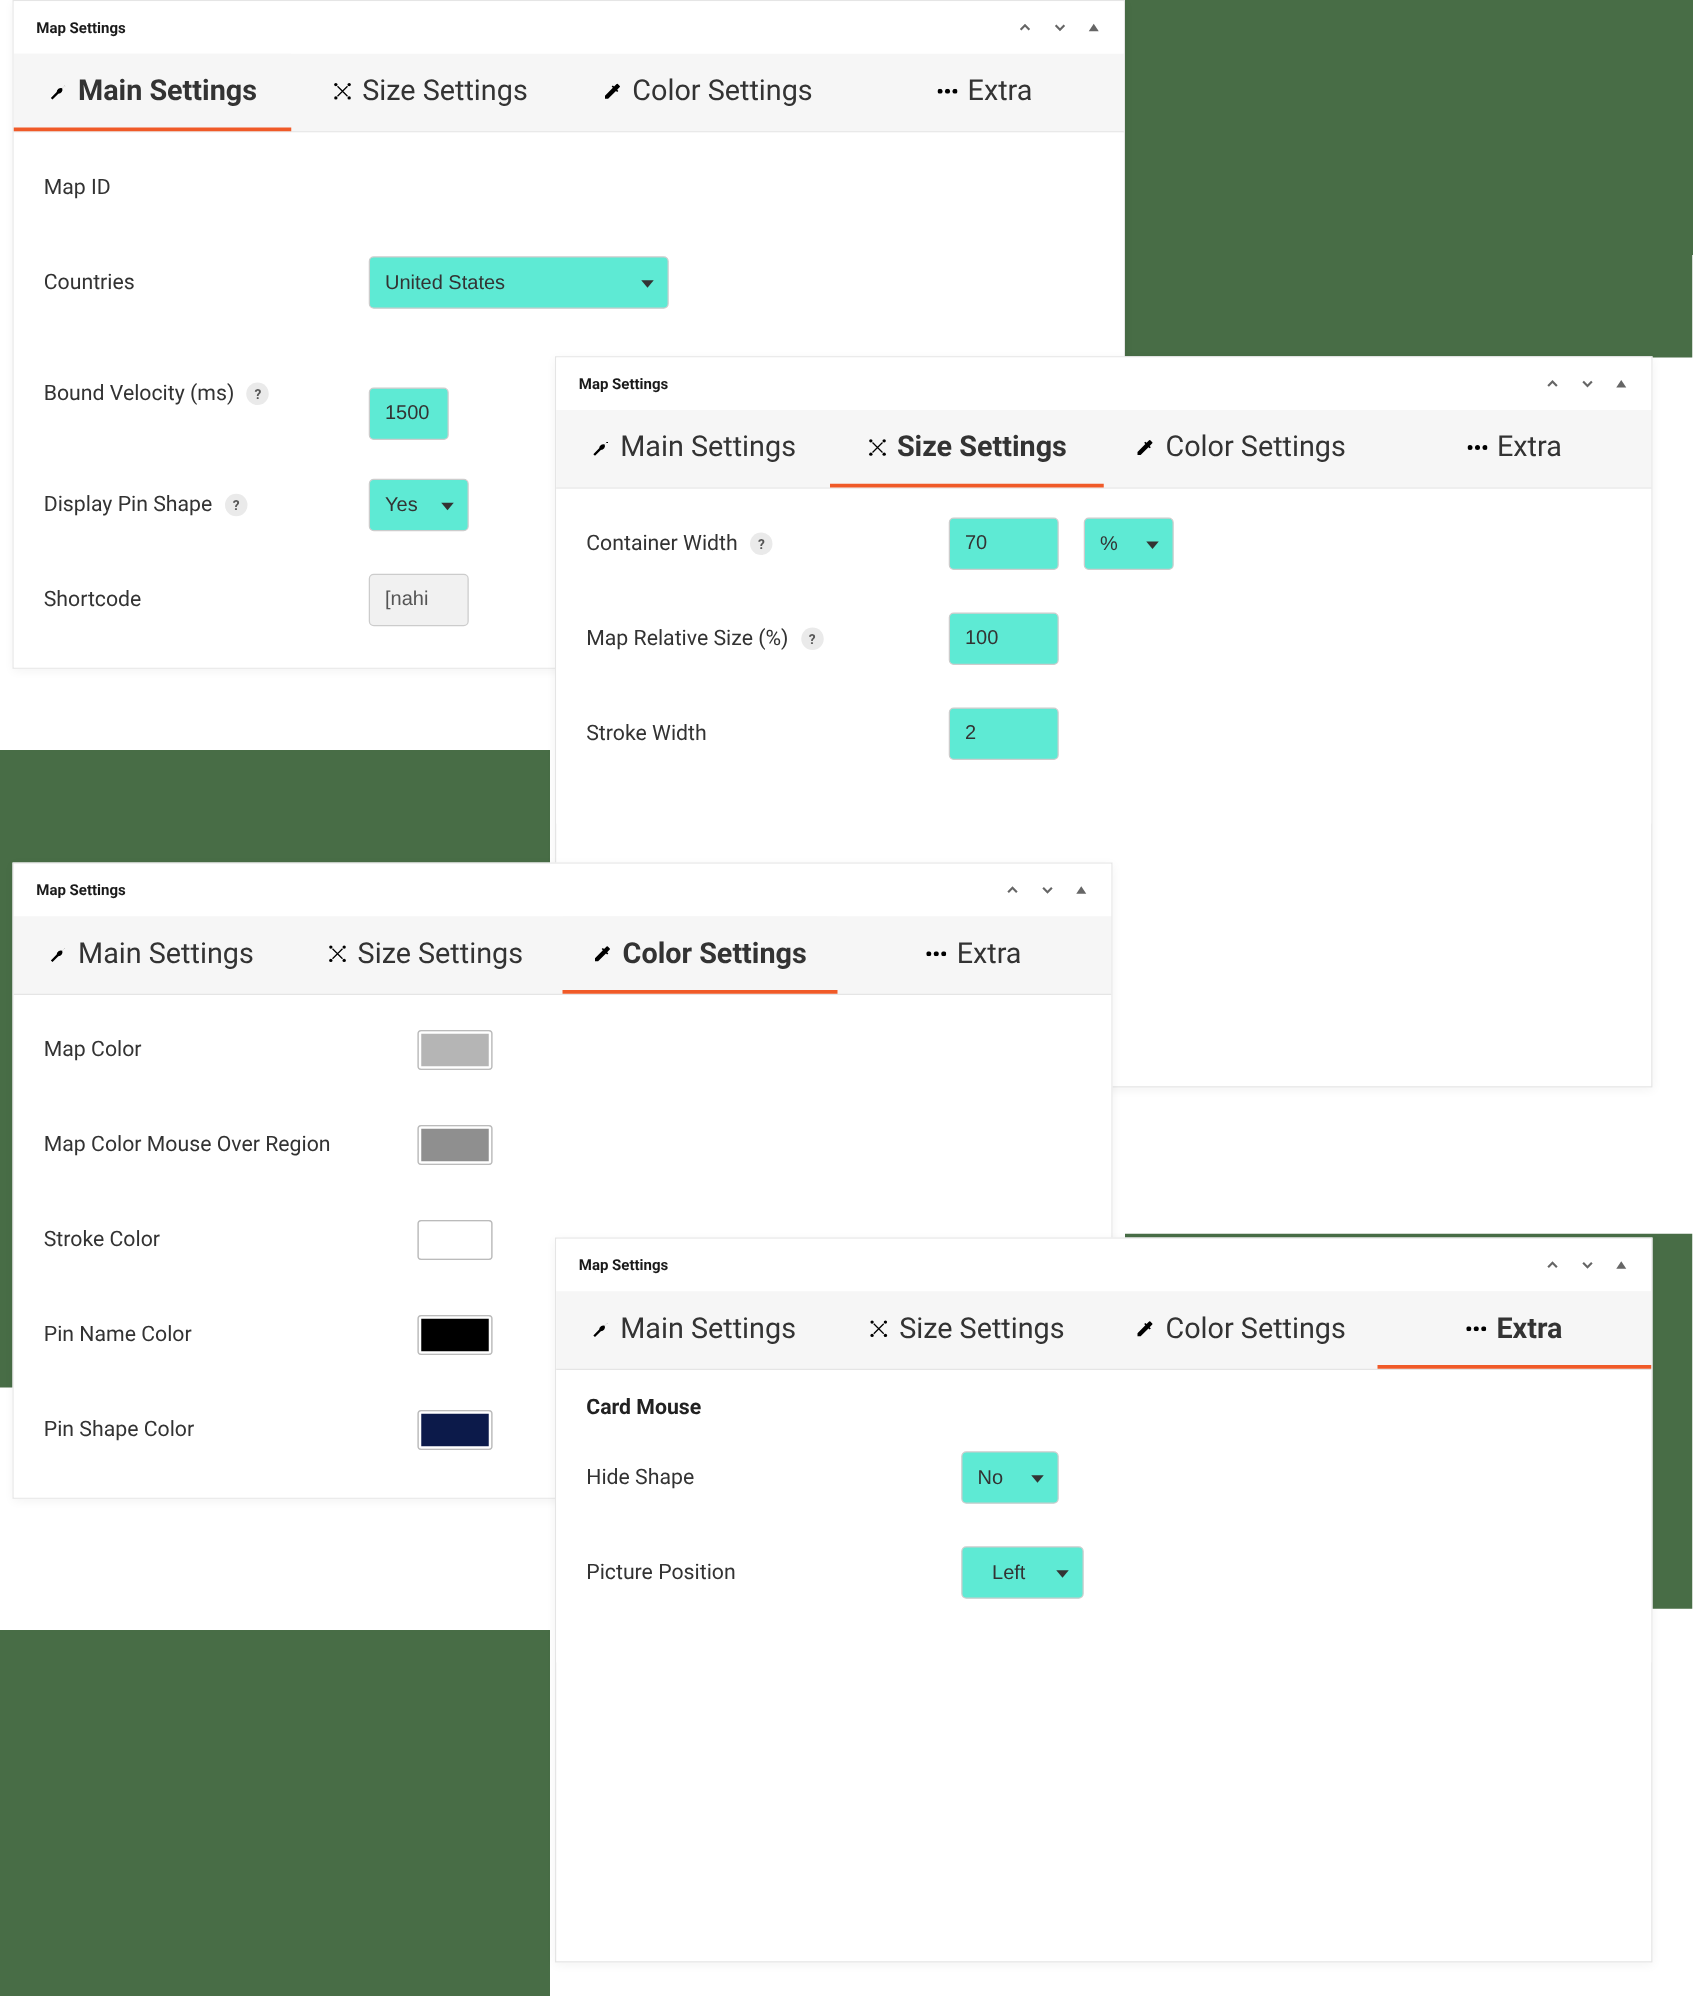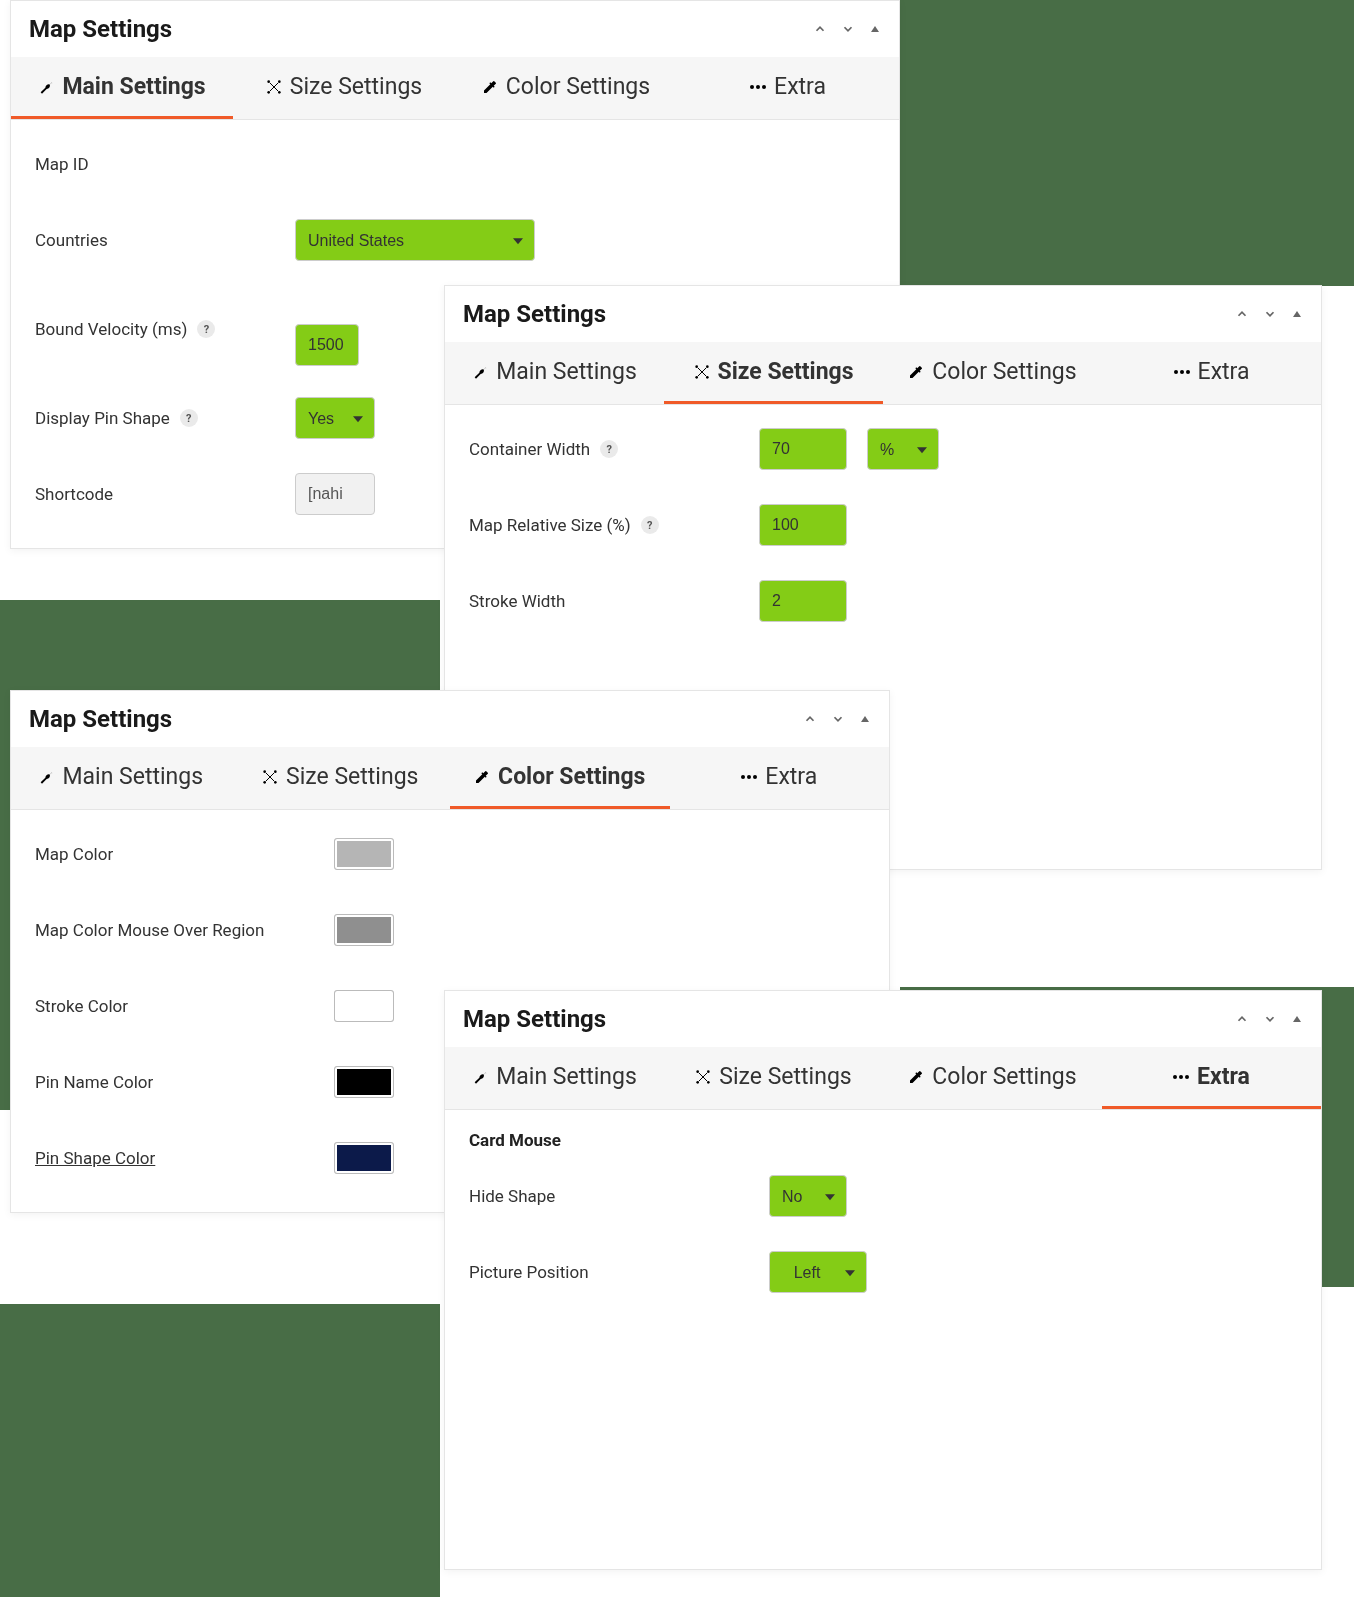--- a/index.html
+++ b/index.html
@@ -22,21 +22,21 @@
     box-shadow: 0 2px 8px rgba(0,0,0,0.05);
   }
   .panel-header {
     display: flex;
     justify-content: space-between;
     align-items: center;
     padding: 14px 18px 14px 18px;
     background: #fff;
   }
   .panel-title {
-    font-size: 24px;
+    font-size: 12px;
     font-weight: 700;
     color: #1a1a1a;
   }
   .panel-controls {
     display: flex;
     gap: 14px;
     align-items: center;
   }
   .panel-controls span {
     cursor: pointer;
@@ -104,21 +104,21 @@
     font-size: 11px;
     font-weight: 700;
   }
   .text-input, .select-input {
     height: 42px;
     border: 1px solid #ccc;
     border-radius: 4px;
     padding: 0 12px;
     font-size: 16px;
     color: #333;
-    background: #84cc16;
+    background: #5eead4;
   }
   .readonly { background: #f1f1f1; color: #555; }
   .select-wrap {
     position: relative;
     display: inline-block;
   }
   .select-wrap::after {
     content: "";
     position: absolute;
     right: 12px;
@@ -416,21 +416,21 @@
     </div>
     <div class="field-row">
       <div class="field-label" style="width:300px;">Stroke Color</div>
       <div class="color-swatch" style="background: rgb(255, 255, 255);"></div>
     </div>
     <div class="field-row">
       <div class="field-label" style="width:300px;">Pin Name Color</div>
       <div class="color-swatch" style="background: rgb(0, 0, 0);"></div>
     </div>
     <div class="field-row" style="margin-bottom:10px;">
-      <div class="field-label" style="width:300px;text-decoration:underline;">Pin Shape Color</div>
+      <div class="field-label" style="width:300px;">Pin Shape Color</div>
       <div class="color-swatch" style="background: rgb(12, 26, 74);"></div>
     </div>
   </div>
 </div>
 
 <div class="panel" style="left:444px; top:990px; width:878px; height:580px;">
   <div class="panel-header">
     <div class="panel-title">Map Settings</div>
     <div class="panel-controls">
       <span>

